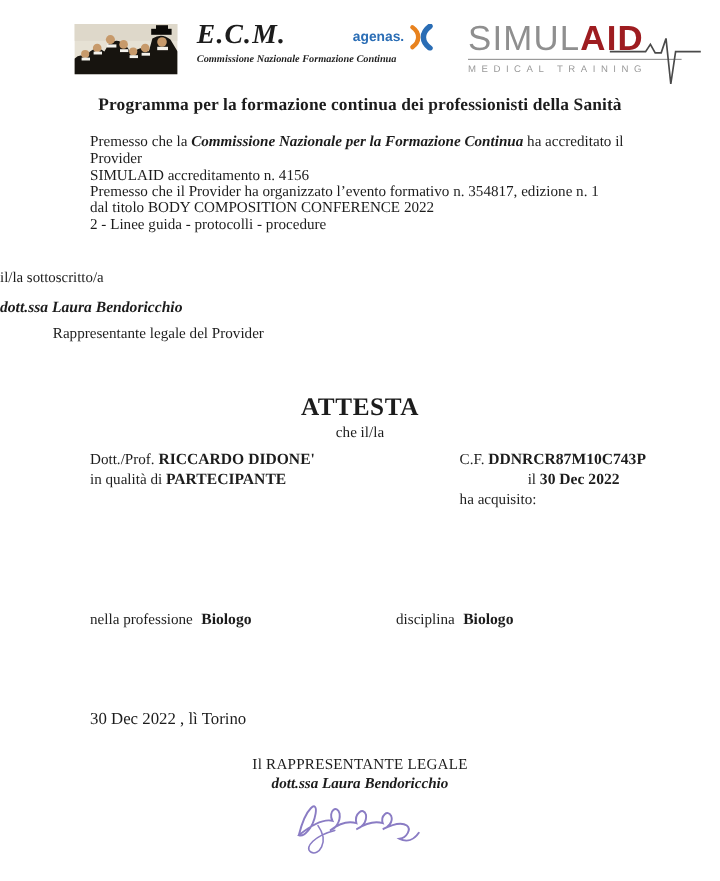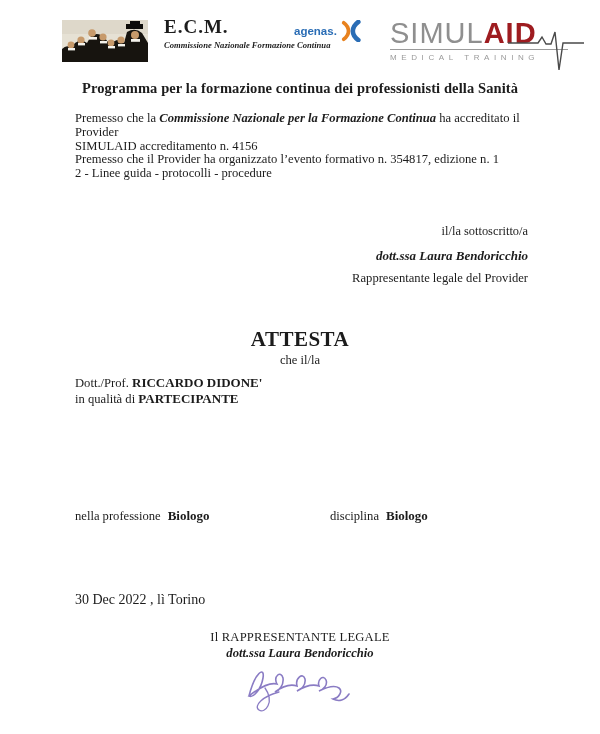--- a/index.html
+++ b/index.html
@@ -6,41 +6,41 @@
   .page {
     position:relative; width:600px; height:734px; background:#ffffff;
     font-family:"Liberation Serif", serif; color:#1c1c1c; overflow:hidden;
   }
   .bi { font-weight:bold; font-style:italic; }
 
   
   .header { position:absolute; top:14px; left:60px; width:530px; height:66px; }
   .painting { position:absolute; left:2px; top:6px; width:86px; height:42px; }
   .ecm-block { position:absolute; left:104px; top:2px; width:190px; }
-  .ecm-title { font-size:19px; font-weight:bold; letter-spacing:1px; }
+  .ecm-title { font-size:23px; font-weight:bold; font-style:italic; letter-spacing:1px; }
   .ecm-sub { font-size:8.6px; font-weight:bold; font-style:italic; margin-top:2px; white-space:nowrap; }
   .agenas { position:absolute; left:234px; top:6px; display:flex; align-items:center; gap:3px; }
   .agenas-text { font-family:"Liberation Sans", sans-serif; font-size:11.5px; font-weight:bold; color:#2a6db5; }
   .simulaid { position:absolute; left:330px; top:4px; width:178px; }
   .simulaid-main { font-family:"Liberation Sans", sans-serif; font-size:29px; letter-spacing:1px; line-height:30px; border-bottom:1.5px solid #9a9a9a; padding-bottom:1px; white-space:nowrap; }
   .simulaid-main .s1 { color:#8f8f8f; }
   .simulaid-main .s2 { color:#9e1c20; font-weight:bold; }
   .simulaid-sub { font-family:"Liberation Sans", sans-serif; font-size:8px; letter-spacing:4.6px; color:#9a9a9a; margin-top:3px; white-space:nowrap; }
   .ekg { position:absolute; left:448px; top:15px; width:78px; height:46px; }
 
   
   .doc-title { position:absolute; top:80px; left:0; width:600px; text-align:center;
     font-size:14.5px; font-weight:bold; letter-spacing:0.1px; }
 
   
   .premise { position:absolute; top:112px; left:75px; width:474px;
     font-size:12.6px; line-height:13.8px; }
 
   
-  .declarant { position:absolute; top:224px; left:0; width:528px; text-align:right; }
+  .declarant { position:absolute; top:224px; left:0; width:528px; text-align:left; }
   .declarant-intro { font-size:12.4px; }
   .declarant-name { font-size:13px; font-weight:bold; font-style:italic; margin-top:9px; }
   .declarant-role { font-size:12.6px; margin-top:7px;margin-left:44px; }
 
   
   .attesta { position:absolute; top:327px; left:0; width:600px; text-align:center; }
   .attesta-heading { font-size:21px; font-weight:bold; letter-spacing:0.5px; }
   .attesta-sub { font-size:12.6px; margin-top:1px; }
 
   
@@ -120,39 +120,45 @@
       <path d="M0,14 H30 L34,8 L38,15 H43 L47,3 L51,41 L55,14 H76" stroke="#4a4a4a" stroke-width="1.4" fill="none"></path>
     </svg>
   </div>
 
   <div class="doc-title">Programma per la formazione continua dei professionisti della Sanità</div>
 
   <div class="premise">
     <div><span>Premesso che la </span><span class="bi">Commissione Nazionale per la Formazione Continua</span><span> ha accreditato il Provider</span></div>
     <div>SIMULAID accreditamento n. 4156</div>
     <div>Premesso che il Provider ha organizzato l’evento formativo n. 354817, edizione n. 1</div>
+    <div>dal titolo BODY COMPOSITION CONFERENCE 2022</div>
     <div>2 - Linee guida - protocolli - procedure</div>
   </div>
 
   <div class="declarant">
     <div class="declarant-intro">il/la sottoscritto/a</div>
     <div class="declarant-name">dott.ssa Laura Bendoricchio</div>
     <div class="declarant-role">Rappresentante legale del Provider</div>
   </div>
 
   <div class="attesta">
     <div class="attesta-heading">ATTESTA</div>
     <div class="attesta-sub">che il/la</div>
   </div>
 
   <div class="participant-left">
     <div><span>Dott./Prof. </span><span class="val">RICCARDO DIDONE'</span></div>
     <div><span>in qualità di </span><span class="val">PARTECIPANTE</span></div>
   </div>
 
+  <div class="participant-right">
+    <div><span>C.F. </span><span class="val">DDNRCR87M10C743P</span></div>
+    <div class="row-center"><span>il </span><span class="val">30 Dec 2022</span></div>
+    <div>ha acquisito:</div>
+  </div>
 
 
   <div class="profession-row">
     <span class="prof-left"><span>nella professione</span><span class="prof-val">Biologo</span></span>
     <span class="prof-right"><span>disciplina</span><span class="prof-val">Biologo</span></span>
   </div>
 
   <div class="date-row"><span>30 Dec 2022</span><span> , lì Torino</span></div>
 
   <div class="rep-block">

